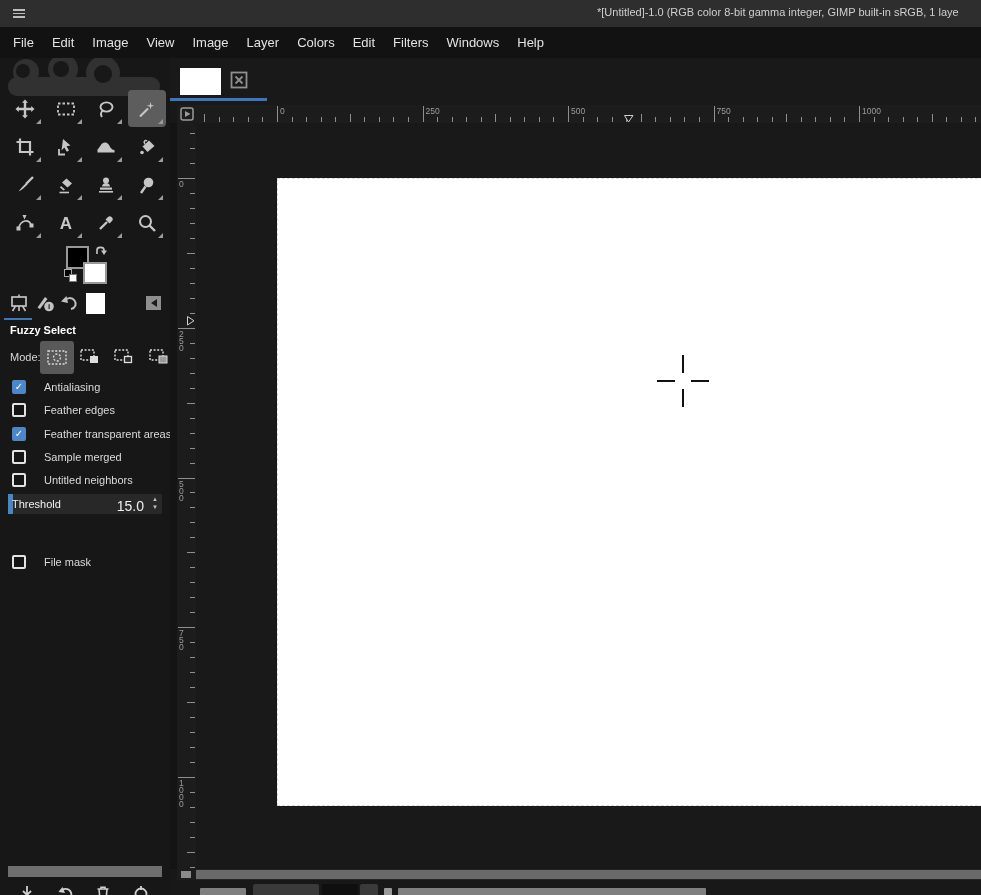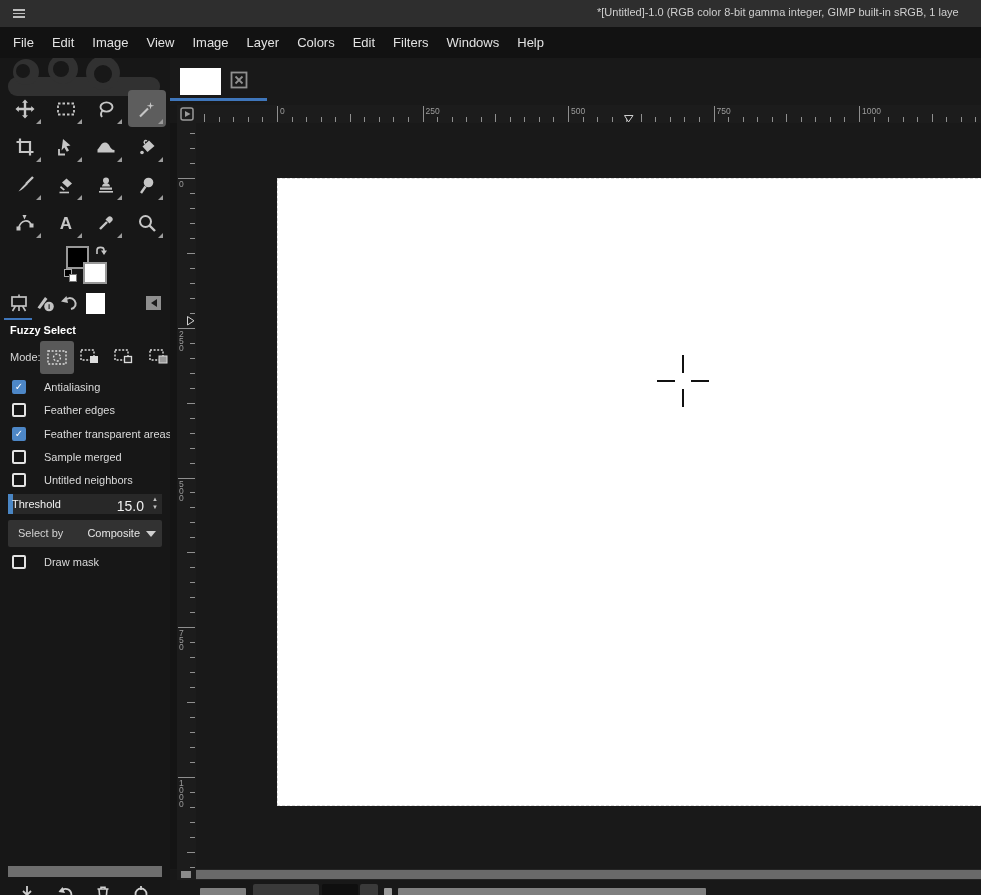--- a/index.html
+++ b/index.html
@@ -357,30 +357,25 @@
       </div>
     </div>
 
   <div id="threshold-row">
     <div id="threshold-fill"></div>
     <div id="threshold-label">Threshold</div>
     <div id="threshold-value">15.0</div>
     <div id="threshold-spin">▲<br>▼</div>
   </div>
 
-  <div id="selectby-row">
-    <div id="selectby-label">Select by</div>
-    <div id="selectby-value">Composite</div>
-    <div id="selectby-arrow"></div>
-  </div>
 
   <div id="drawmask-row">
       <div class="opt-row" style="top: 497px;">
         <div class="checkbox"></div>
-        <div class="opt-label">Draw mask</div>
+        <div class="opt-label">File mask</div>
       </div>
     </div>
 
   <div id="panel-hscroll"></div>
 
   <div class="panel-bottom-btn" style="left:18px;">
     <svg width="18" height="18">
         <path d="M9 2 V11 M9 11 L5 7 M9 11 L13 7" stroke="#cfcfcf" stroke-width="1.8" fill="none"></path>
         <path d="M3 13.5 V16.5 H15 V13.5" stroke="#cfcfcf" stroke-width="1.8" fill="none"></path>
       </svg>

